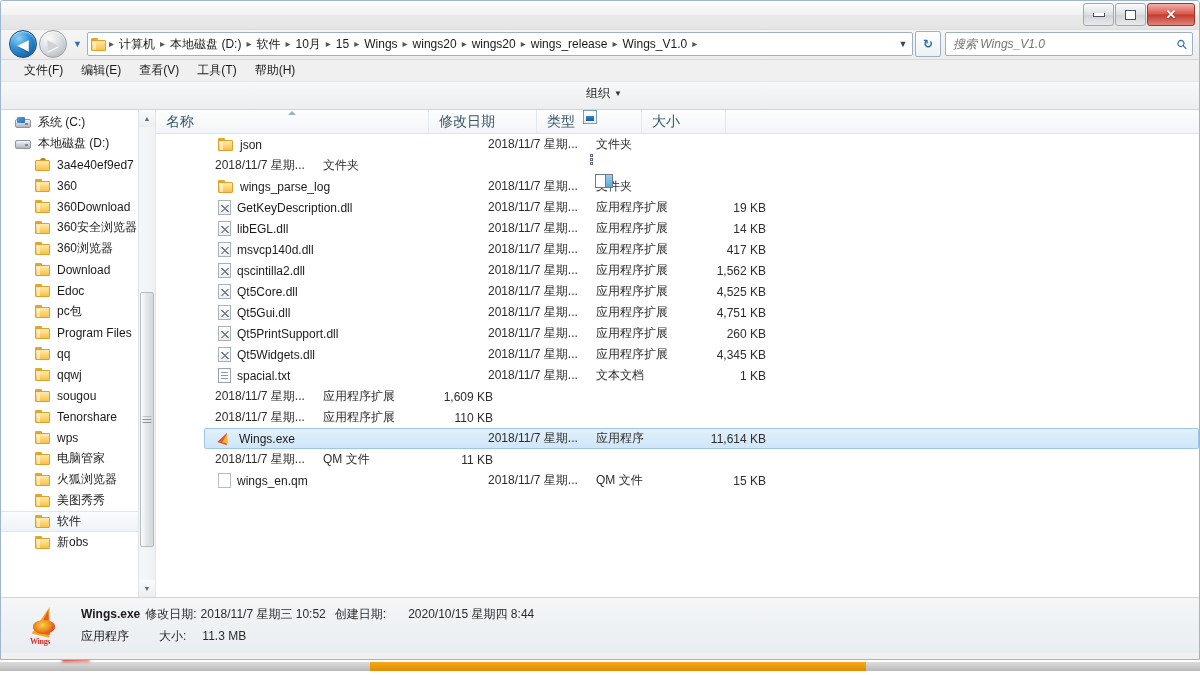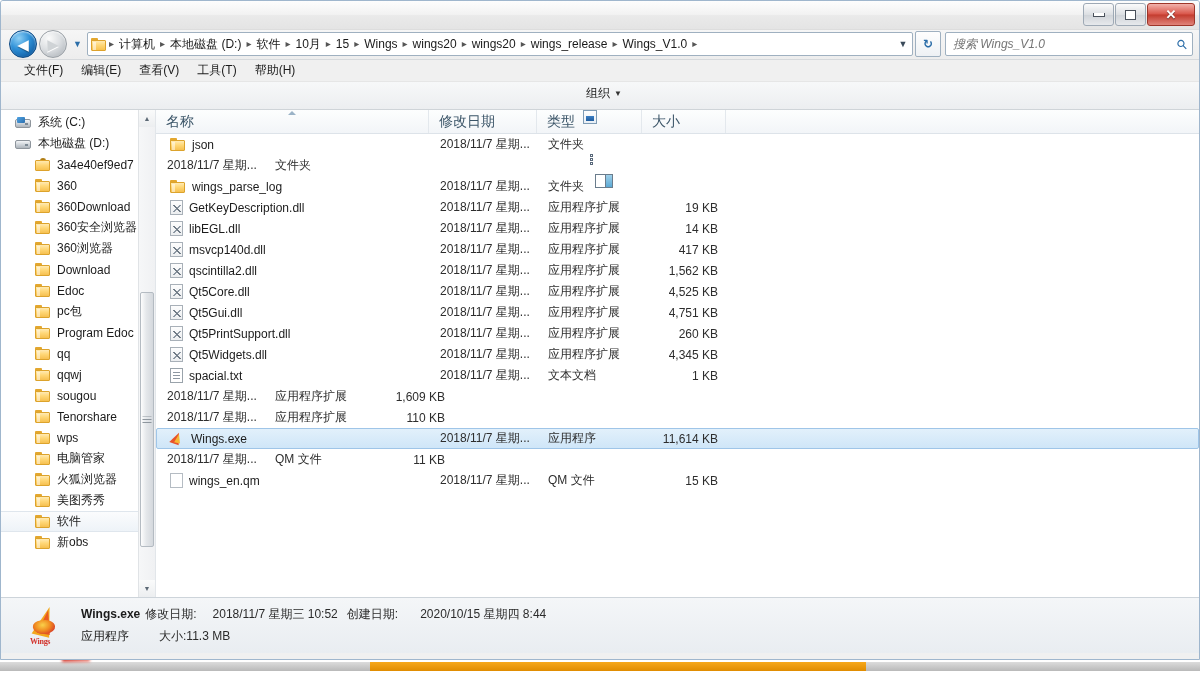--- a/index.html
+++ b/index.html
@@ -542,21 +542,21 @@
   .sortarrow {
     position: absolute;
     left: 50%;
     top: 1px;
     transform: translateX(-50%);
     width: 0; height: 0;
     border-left: 4px solid transparent;
     border-right: 4px solid transparent;
     border-bottom: 4px solid #9bb3c7;
   }
-  .rows { flex: 1; overflow: hidden; }
+  .rows { flex: 1; overflow: hidden; padding-left: 48px; }
   .row {
     display: flex;
     align-items: center;
     height: 21px;
     font-size: 12px;
     color: #1b1b1b;
     cursor: default;
     box-sizing: border-box;
     border: 1px solid transparent;
   }
@@ -884,21 +884,21 @@
               <i class="tab"></i>
               <i class="body"></i>
             </span>
           <span>pc包</span>
         </div>
         <div class="treeitem indent">
           <span class="ico folder">
               <i class="tab"></i>
               <i class="body"></i>
             </span>
-          <span>Program Edoc</span>
+          <span>Program Files</span>
         </div>
         <div class="treeitem indent">
           <span class="ico folder">
               <i class="tab"></i>
               <i class="body"></i>
             </span>
           <span>qq</span>
         </div>
         <div class="treeitem indent">
           <span class="ico folder">
@@ -1165,25 +1165,25 @@
     <div class="detail-ico">
       <i class="f1"></i>
         <i class="f2"></i>
         <i class="f3"></i>
       <span class="wordmark">Wings</span>
     </div>
     <div class="detail-text">
       <div class="detail-line">
         <span class="d-name">Wings.exe</span>
         <span class="d-label">修改日期:</span>
-        <span class="d-val" style="margin-left:16px">2018/11/7 星期三 10:52</span>
+        <span class="d-val" style="margin-left:4px">2018/11/7 星期三 10:52</span>
         <span class="d-label">创建日期:</span>
         <span class="d-val" style="margin-left:22px">2020/10/15 星期四 8:44</span>
       </div>
       <div class="detail-line">
         <span class="d-type">应用程序</span>
         <span class="d-label">大小:</span>
-        <span class="d-val" style="margin-left:0">11.3 MB</span>
+        <span class="d-val" style="margin-left:16px">11.3 MB</span>
       </div>
     </div>
   </div>
 
 </div>
 
 </body></html>

